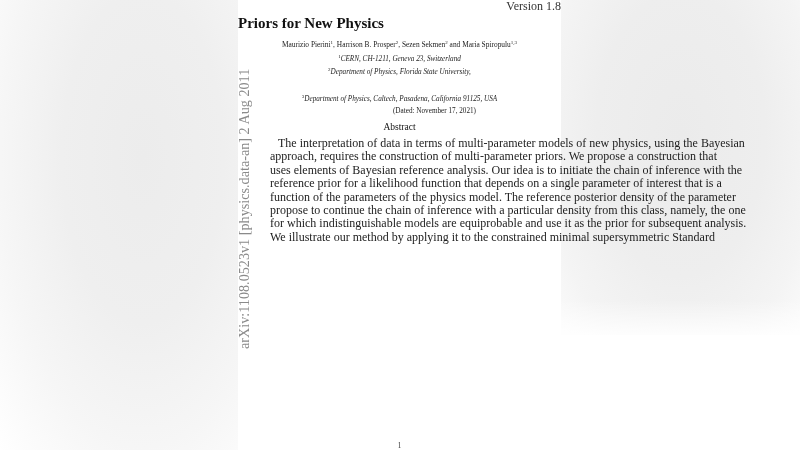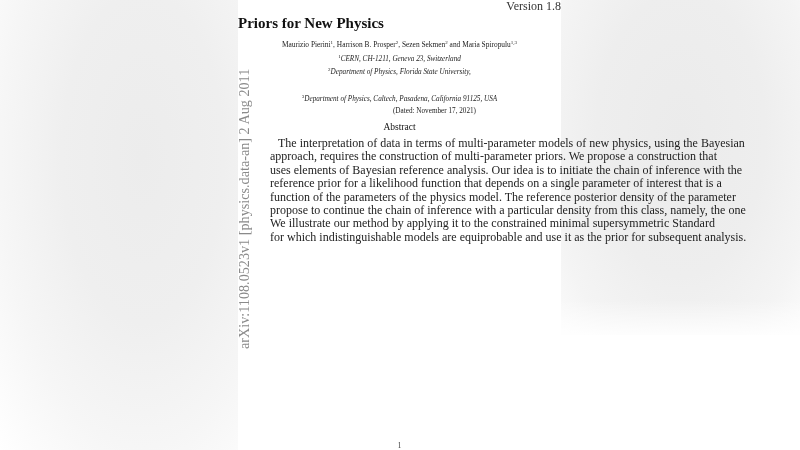--- a/index.html
+++ b/index.html
@@ -93,20 +93,20 @@
 
   <div class="abstract-heading">Abstract</div>
 
   <div class="abstract">
     <span class="line first">The interpretation of data in terms of multi-parameter models of new physics, using the Bayesian</span>
     <span class="line">approach, requires the construction of multi-parameter priors.  We propose a construction that</span>
     <span class="line">uses elements of Bayesian reference analysis. Our idea is to initiate the chain of inference with the</span>
     <span class="line">reference prior for a likelihood function that depends on a single parameter of interest that is a</span>
     <span class="line">function of the parameters of the physics model. The reference posterior density of the parameter</span>
     <span class="line">propose to continue the chain of inference with a particular density from this class, namely, the one</span>
+    <span class="line">for which indistinguishable models are equiprobable and use it as the prior for subsequent analysis.</span>
     <span class="line">We illustrate our method by applying it to the constrained minimal supersymmetric Standard</span>
-    <span class="line">for which indistinguishable models are equiprobable and use it as the prior for subsequent analysis.</span>
   </div>
 
   <div class="page-number">1</div>
 </div>
 
 <div class="arxiv-stamp">arXiv:1108.0523v1  [physics.data-an]  2 Aug 2011</div>
 
 </body></html>

